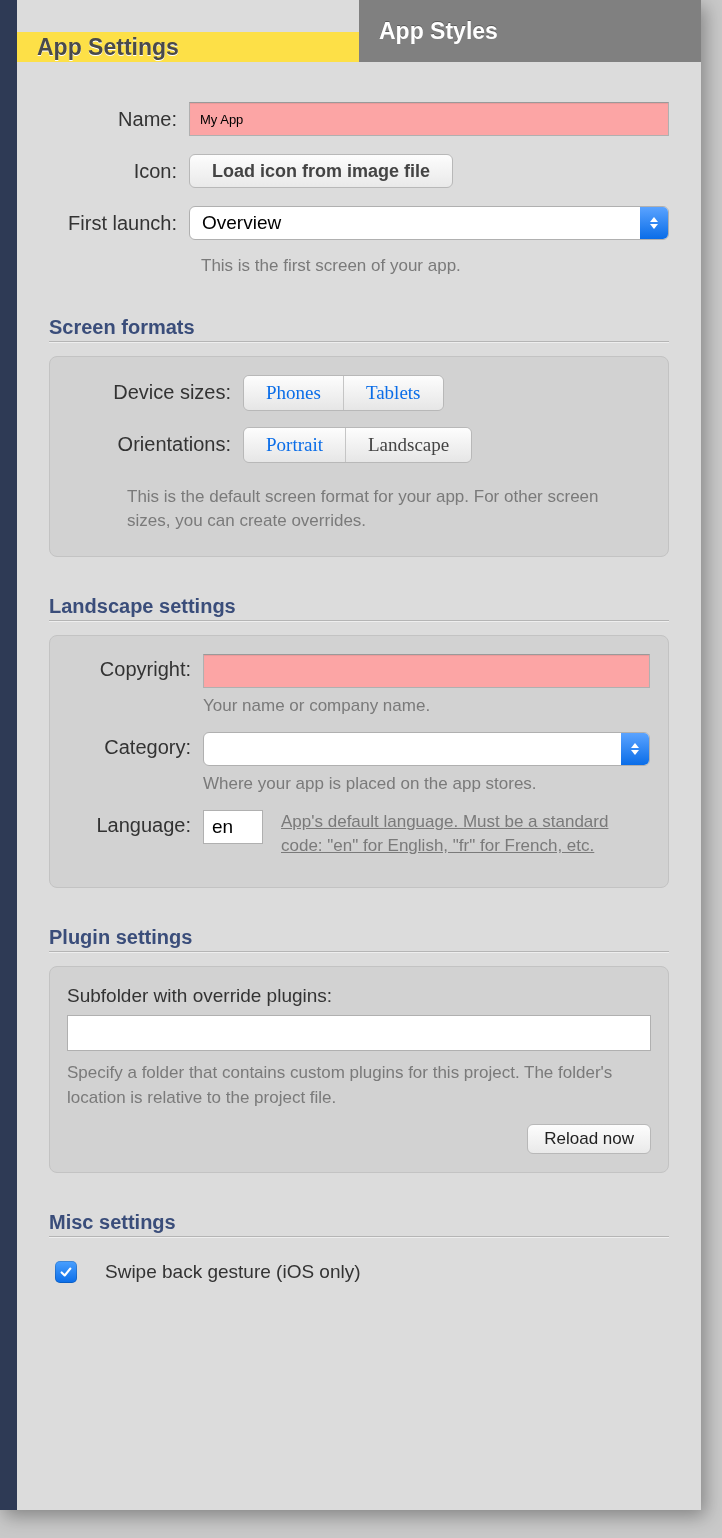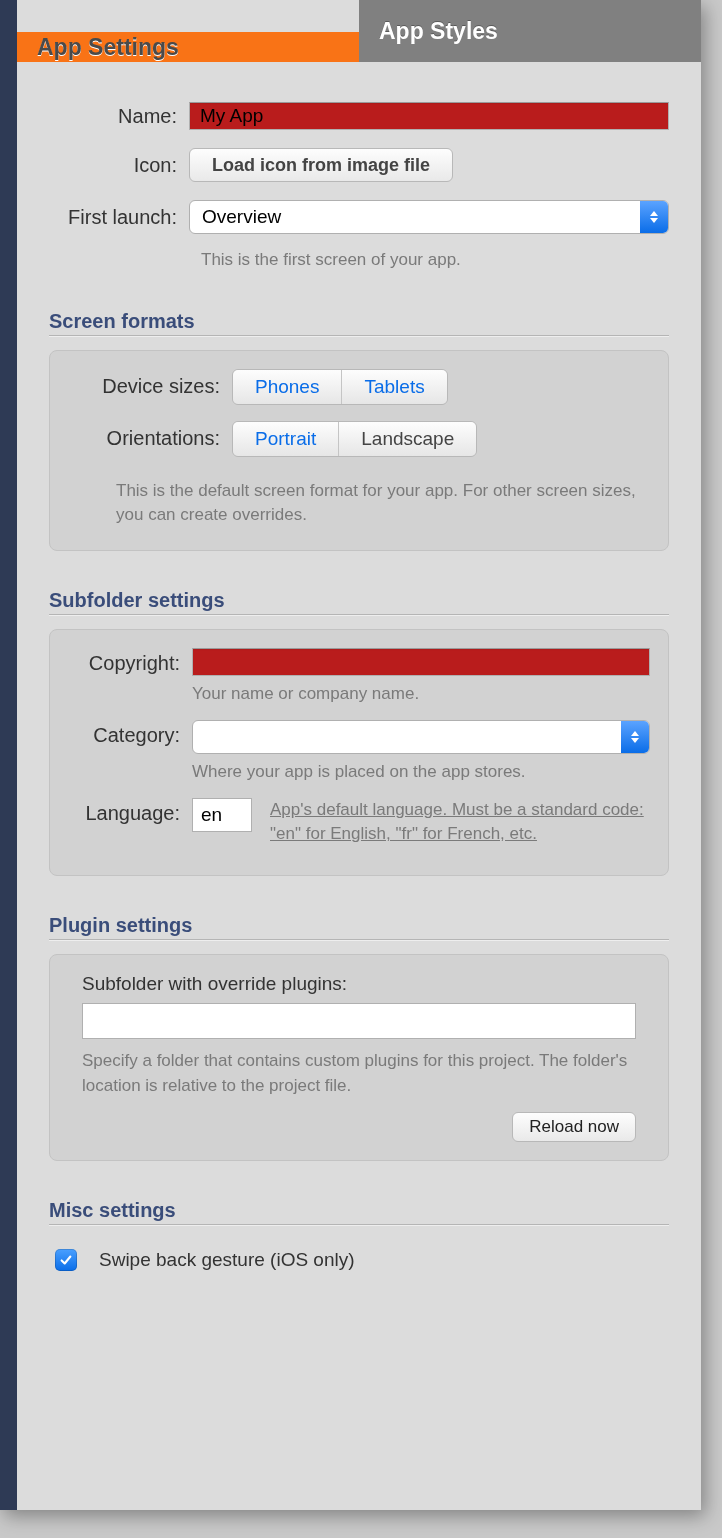--- a/index.html
+++ b/index.html
@@ -28,21 +28,21 @@
   flex: 1;
   display: flex;
   align-items: center;
   padding-left: 20px;
   font-size: 23px;
   font-weight: 700;
   color: #fff;
   cursor: pointer;
 }
 .tab-active {
-  background: #f97316;
+  background: #fde047;
   color: #4a4a4a;
   text-shadow: 0 1px 0 #fff;
   margin-top: 32px;
 }
 .tab-inactive {
   background: #808080;
   text-shadow: 0 -1px 0 rgba(0,0,0,.3);
 }
 .content {
   padding: 40px 32px 20px 32px;
@@ -54,25 +54,25 @@
 }
 .form-label {
   width: 140px;
   text-align: right;
   padding-right: 12px;
   font-size: 20px;
   color: #333;
 }
 .text-input {
   flex: 1;
-  height: 28px;
+  height: 34px;
   border: 1px solid #b0b0b0;
   border-top-color: #9a9a9a;
-  background: #b91c1c;
-  font-size: 19px;
+  background: #fca5a5;
+  font-size: 13px;
   padding: 0 10px;
   box-shadow: inset 0 1px 1px rgba(0,0,0,.07);
 }
 .btn {
   display: inline-flex;
   align-items: center;
   justify-content: center;
   height: 34px;
   padding: 0 22px;
   border: 1px solid #b8b8b8;
@@ -144,37 +144,38 @@
 .section-rule {
   height: 1px;
   background: #b5b5b5;
   box-shadow: 0 1px 0 #eee;
   margin-bottom: 14px;
 }
 .panel {
   background: #d2d2d2;
   border: 1px solid #c3c3c3;
   border-radius: 8px;
-  padding: 18px 18px 22px 12px;
+  padding: 18px 18px 22px 23px;
 }
 .panel .form-row { margin-bottom: 16px; }
 .panel .form-label { width: 170px; font-size: 20px; }
 .seg-group {
   display: inline-flex;
   border-radius: 6px;
   overflow: hidden;
   border: 1px solid #b8b8b8;
 }
 .seg {
   padding: 6px 22px;
   font-size: 19px;
   background: linear-gradient(#fdfdfd,#e6e6e6);
   color: #444;
   cursor: pointer;
   border-right: 1px solid #c5c5c5;
+  font-family: Liberation Serif, serif;
 }
 .seg:last-child { border-right: none; }
 .seg-active { color: #0a6de8; }
 .panel-hint {
   font-size: 17px;
   color: #7a7a7a;
   line-height: 1.45;
   padding: 6px 10px 0 54px;
 }
 .hint-block {
@@ -194,21 +195,21 @@
   padding-right: 12px;
   font-size: 20px;
   color: #333;
   padding-top: 4px;
 }
 .pub-field { flex: 1; }
 .pub-field .text-input { width: 100%; }
 .pub-hint { font-size:17px; color:#7a7a7a; margin-top:6px; line-height:1.4; }
 .lang-row { display:flex; align-items:flex-start; }
 .lang-input { width:60px; height:34px; border:1px solid #b0b0b0; background:#fff; font-size:19px; padding:0 8px; }
-.plugin-panel { padding: 18px 32px; }
+.plugin-panel { padding: 18px 17px; }
 .plugin-label {
   font-size: 19px;
   color: #333;
   margin-bottom: 8px;
 }
 .plugin-input {
   width: 100%;
   height: 36px;
   border: 1px solid #b0b0b0;
   background: #fff;
@@ -219,21 +220,21 @@
 .plugin-hint {
   font-size: 17px;
   color: #7a7a7a;
   line-height: 1.45;
   margin-bottom: 14px;
 }
 .plugin-actions { text-align: right; }
 .checkbox-row {
   display: flex;
   align-items: center;
-  gap: 22px;
+  gap: 28px;
   padding: 10px 6px;
 }
 .cb {
   width: 22px; height: 22px;
   border-radius: 5px;
   background: linear-gradient(#4aa0ff,#0a6de8);
   display:flex; align-items:center; justify-content:center;
   box-shadow: inset 0 0 0 1px rgba(0,0,0,.15);
 }
 .cb svg { width:14px; height:14px; }
@@ -288,21 +289,21 @@
         <div class="seg-group">
           <div class="seg seg-active">Portrait</div>
           <div class="seg">Landscape</div>
         </div>
       </div>
 
 
       <div class="panel-hint">This is the default screen format for your app. For other screen sizes, you can create overrides.</div>
     </div>
 
-    <div class="section-title">Subfolder settings</div>
+    <div class="section-title">Landscape settings</div>
     <div class="section-rule"></div>
     <div class="panel">
 
       <div class="pub-row">
         <div class="pub-label">Copyright:</div>
         <div class="pub-field">
           <input class="text-input" type="text" value="" style="">
           <div class="pub-hint">Your name or company name.</div>
         </div>
       </div>

